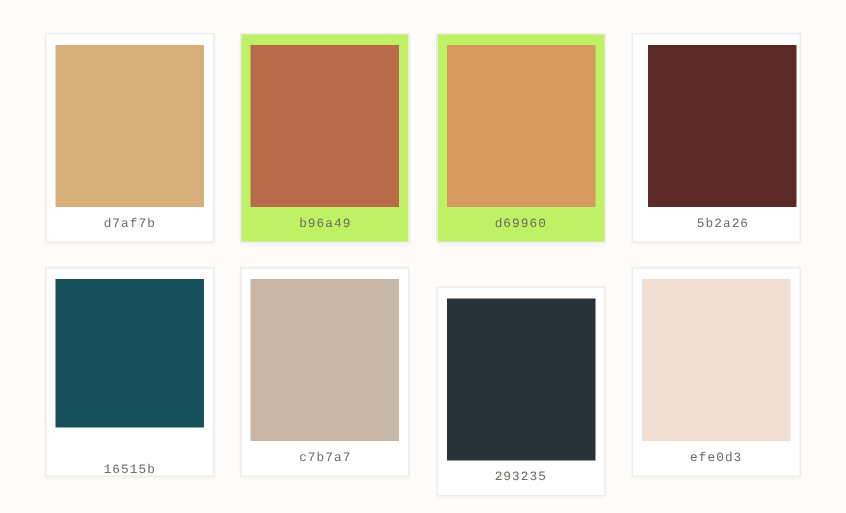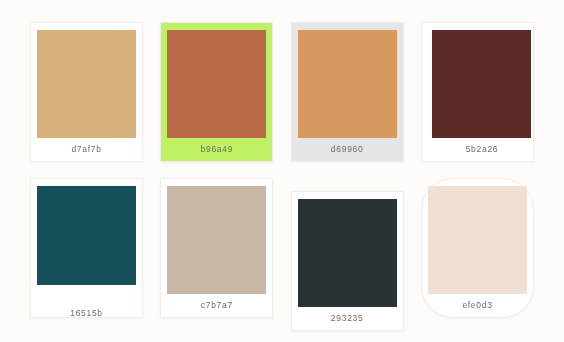--- a/index.html
+++ b/index.html
@@ -54,21 +54,21 @@
     height: 108px;
     display: block;
   }
 
   .swatch-label {
     flex: 1;
     width: 100%;
     display: flex;
     align-items: center;
     justify-content: center;
-    font-family: Liberation Sans, sans-serif;
+    font-family: Liberation Mono, monospace;
     font-size: 8.5px;
     letter-spacing: 0.7px;
     color: #6e6a66;
     line-height: 1;
     text-align: left;
   }
 </style>
 </head>
 <body style="background: rgb(253, 252, 250);">
 
@@ -79,21 +79,21 @@
     <div class="swatch-card" style="background: rgb(255, 255, 255);">
       <span class="swatch-color" style="background: rgb(215, 175, 123);"></span>
       <span class="swatch-label" style="color: rgb(110, 106, 102);">d7af7b</span>
     </div>
 
     <div class="swatch-card" style="background: #bef264;">
       <span class="swatch-color" style="background: rgb(185, 106, 73);"></span>
       <span class="swatch-label" style="color: rgb(110, 106, 102);">b96a49</span>
     </div>
 
-    <div class="swatch-card" style="background: #e5e5e5;">
+    <div class="swatch-card" style="background: #bef264;">
       <span class="swatch-color" style="background: rgb(214, 153, 96);"></span>
       <span class="swatch-label" style="color: rgb(110, 106, 102);">d69960</span>
     </div>
 
     <div class="swatch-card" style="background: rgb(255, 255, 255); padding-left: 16px;">
       <span class="swatch-color" style="background: rgb(91, 42, 38);"></span>
       <span class="swatch-label" style="color: rgb(110, 106, 102);">5b2a26</span>
     </div>
 
   </div>
@@ -108,20 +108,20 @@
     <div class="swatch-card" style="background: rgb(255, 255, 255);">
       <span class="swatch-color" style="background: rgb(199, 183, 167);"></span>
       <span class="swatch-label" style="color: rgb(110, 106, 102);">c7b7a7</span>
     </div>
 
     <div class="swatch-card" style="background: rgb(255, 255, 255); margin-top: 13px;">
       <span class="swatch-color" style="background: rgb(41, 50, 53);"></span>
       <span class="swatch-label" style="color: rgb(110, 106, 102);">293235</span>
     </div>
 
-    <div class="swatch-card" style="background: rgb(255, 255, 255); border-radius: 32px;">
+    <div class="swatch-card" style="background: rgb(255, 255, 255);">
       <span class="swatch-color" style="background: rgb(239, 224, 211);"></span>
       <span class="swatch-label" style="color: rgb(110, 106, 102);">efe0d3</span>
     </div>
 
   </div>
 
 </div>
 
 </body></html>

